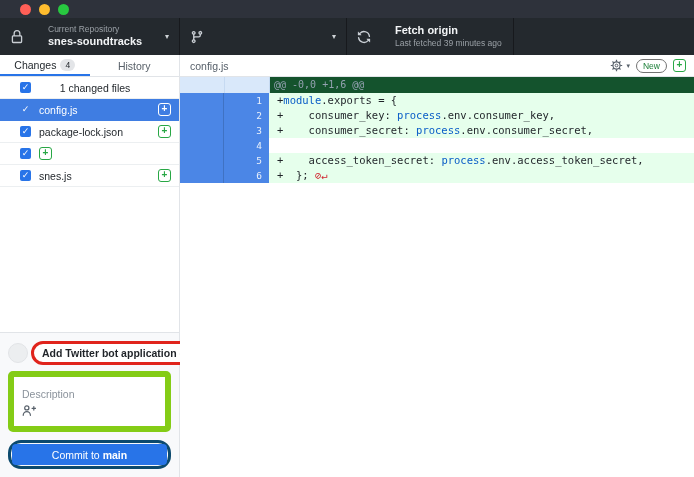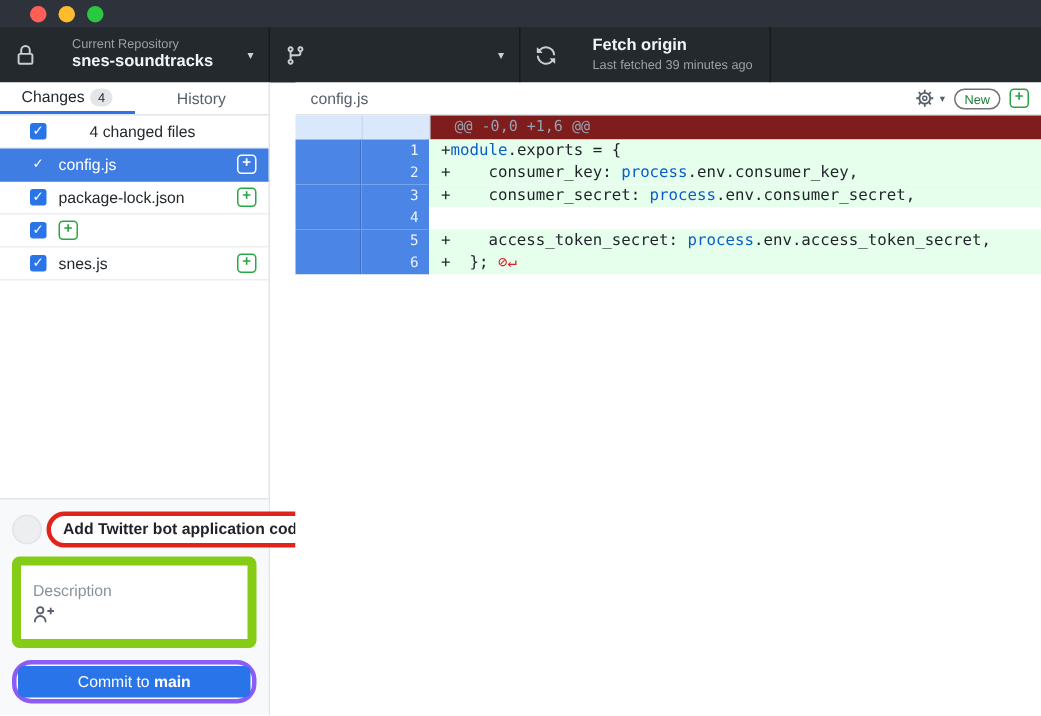--- a/index.html
+++ b/index.html
@@ -16,21 +16,21 @@
   .toolbar { height:37px; background:#24292e; display:flex; flex:none; }
   .tool-sec { display:flex; align-items:center; gap:24px; padding:0 10px; border-right:1px solid #17191d; cursor:default; }
   .tool-sec.repo { width:180px; } .tool-sec.branch { width:167px; } .tool-sec.fetch { width:167px; }
   .tool-ic { flex:none; display:flex; }
   .tool-txt { display:flex; flex-direction:column; line-height:1.25; min-width:0; }
   .tool-label { font-size:8.5px; color:#9aa0a6; }
   .tool-value { font-size:11px; font-weight:bold; color:#f2f4f6; white-space:nowrap; }
   .tool-caret { margin-left:auto; color:#ced2d6; font-size:8px; }
 
   
-  .main { flex:1; display:flex; min-height:0;gap:17px; }
+  .main { flex:1; display:flex; min-height:0; }
   .sidebar { width:180px; flex:none; border-right:1px solid #e1e4e8; display:flex; flex-direction:column; background:#fff; }
 
   
   .tabs { height:22px; display:flex; border-bottom:1px solid #e1e4e8; flex:none; }
   .tab { flex:1; display:flex; align-items:center; justify-content:center; gap:4px; font-size:10.5px; color:#586069; cursor:pointer; }
   .tab.active { color:#24292e; border-bottom:2px solid #2874e8; }
   .tab-badge { background:#e3e5e8; color:#24292e; font-size:8.5px; border-radius:8px; padding:0 5px; line-height:12px; }
 
   
   .files-header { height:22px; display:flex; align-items:center; padding-left:20px; border-bottom:1px solid #eceff1; flex:none; }
@@ -47,38 +47,38 @@
 
   
   .commit-form { flex:none; height:145px; border-top:1px solid #e1e4e8; background:#f8f9fb; padding:8px; display:flex; flex-direction:column; }
   .summary-row { display:flex; align-items:center; gap:3px; margin-bottom:6px; }
   .avatar { width:20px; height:20px; border-radius:50%; background:#eceef0; border:1px solid #e2e4e7; flex:none; }
   .summary-annot { flex:1; border:3px solid #e0241c; border-radius:14px; background:#fff; padding:3px 8px; }
   .summary-text { font-size:10.5px; font-weight:bold; color:#1f2328; white-space:nowrap; }
   .desc-box { position:relative; height:64px; background:#fff; border:6px solid #84cc16; border-radius:5px; padding:7px 8px; margin-bottom:8px; cursor:text; }
   .desc-ph { font-size:10.5px; color:#8a929b; }
   .coauthor { position:absolute; left:8px; bottom:5px; cursor:pointer; }
-  .btn-annot { border:3px solid #8b5cf6; border-radius:13px; padding:1px; }
+  .btn-annot { border:3px solid #0c4a6e; border-radius:13px; padding:1px; }
   .commit-btn { width:100%; height:21px; background:#2874e8; border:none; border-radius:4px; color:#fff; font-size:10.5px; font-family:"Liberation Sans",sans-serif; cursor:pointer; }
   .commit-btn b { font-weight:bold; }
 
   
   .diff { flex:1; display:flex; flex-direction:column; min-width:0; background:#fff; }
   .diff-header { height:22px; display:flex; align-items:center; padding:0 8px 0 10px; border-bottom:1px solid #e1e4e8; flex:none; }
   .diff-file { font-size:10.5px; color:#57606a; }
   .diff-tools { margin-left:auto; display:flex; align-items:center; gap:6px; }
   .gear-btn { display:flex; align-items:center; gap:3px; cursor:pointer; }
   .gear-caret { font-size:7px; color:#57606a; }
   .new-badge { border:1px solid #737373; color:#1a7f37; font-size:8.5px; border-radius:8px; padding:0 6px; line-height:12px; }
   .plus-btn { width:13px; height:13px; border:1.5px solid #28a745; border-radius:3px; color:#28a745; font-size:10px; font-weight:bold; line-height:10px; text-align:center; cursor:pointer; }
 
   .mono { font-family:"DejaVu Sans Mono", monospace; }
   .hunk-row { height:16px; display:flex; flex:none; }
   .hunk-gut { width:45px; background:#d9e8fa; border-right:1px solid #c6daf2; flex:none; }
-  .hunk-txt { flex:1; background:#7f1d1d; font-size:10px; line-height:16px; color:#93a1b0; padding-left:16px; white-space:pre; }
+  .hunk-txt { flex:1; background:#14532d; font-size:10px; line-height:16px; color:#93a1b0; padding-left:4px; white-space:pre; }
 
   .dline { height:15px; display:flex; flex:none; }
   .gut { width:45px; flex:none; background:#4b86e6; font-size:9.5px; line-height:15px; color:#eaf1fb; font-family:"DejaVu Sans Mono",monospace; }
   .gut.old { border-right:1px solid rgba(0,0,0,0.15); width:44px; }
   .gut.new { text-align:right; padding-right:6px; border-right:1px solid #4b86e6; }
   .dcontent { flex:1; background:#e6ffec; font-family:"DejaVu Sans Mono",monospace; font-size:10.5px; line-height:15px; color:#1f2328; white-space:pre; padding-left:8px; min-width:0; }
   .dcontent .kw { color:#0a5dc7; }
   .dcontent .nonl { color:#d1242f; }
   .diff-rest { flex:1; background:#fff; }
 </style>
@@ -135,21 +135,21 @@
           <span>Changes</span>
           <span class="tab-badge">4</span>
         </div>
         <div class="tab">
           <span>History</span>
         </div>
       </div>
 
       <div class="files-header">
         <span class="checkbox">✓</span>
-        <span class="fh-label">4 changed files</span>
+        <span class="fh-label">1 changed files</span>
       </div>
 
       <ul class="file-list">
         <li class="file-row selected">
           <span class="checkbox">✓</span>
           <span class="file-name">config.js</span>
           <span class="status-add">+</span>
         </li>
         <li class="file-row">
           <span class="checkbox">✓</span>

